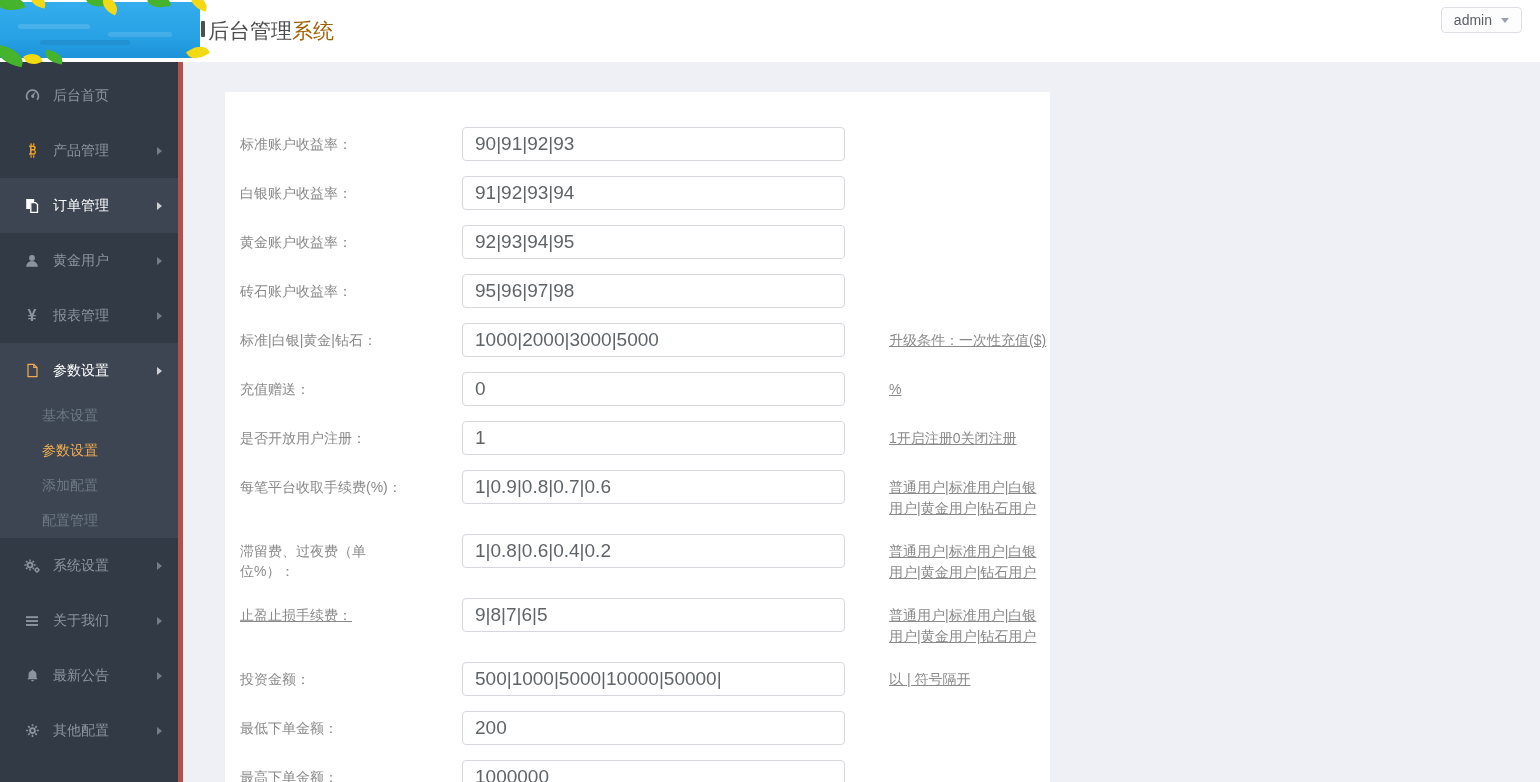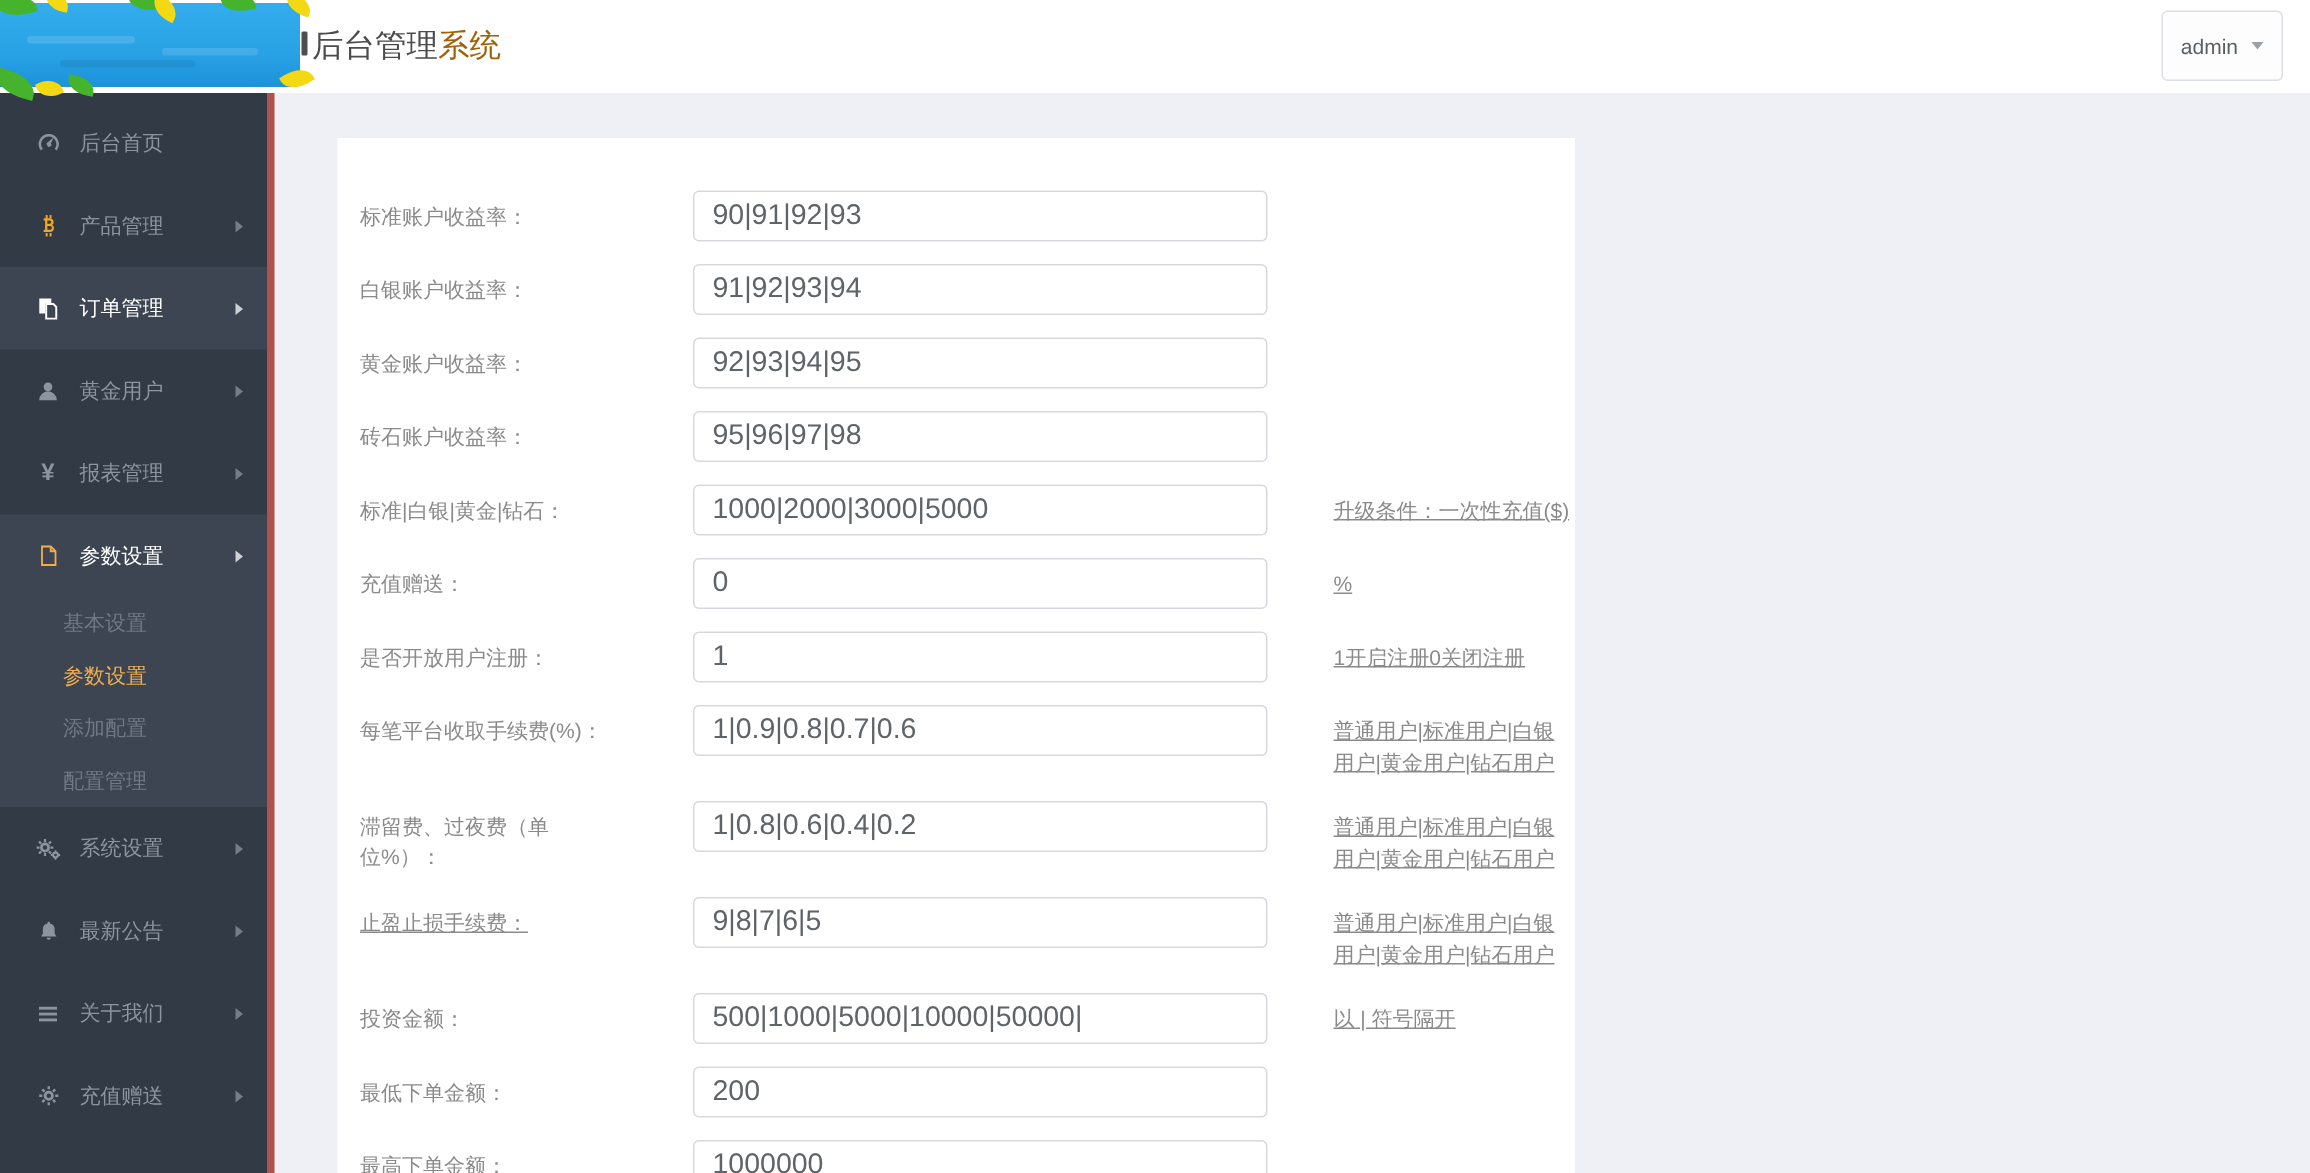--- a/index.html
+++ b/index.html
@@ -18,21 +18,21 @@
     border-radius:0 6px 6px 0;
   }
   .leaf { position:absolute; display:block; }
   .leaf.g { background:#46b32c; border-radius:0 80% 0 80%; }
   .leaf.y { background:#f3d814; border-radius:0 80% 0 80%; }
   .streak { position:absolute; border-radius:4px; }
   .title-frag { position:absolute; left:201px; top:21px; width:4px; height:16px; background:#4f4f4f; border-radius:1px; z-index:5; }
   .page-title { position:absolute; left:208px; top:0; height:62px; line-height:62px; font-size:21px; color:#4c4c4c; z-index:5; white-space:nowrap; }
   .page-title .hl { color:#a16207; }
   .admin-btn {
-    position:absolute; top:7px; right:18px; height:47px; padding:0 12px;
+    position:absolute; top:7px; right:18px; height:26px; padding:0 12px;
     background:#fdfdfd; border:1px solid #dcdfe4; border-radius:4px;
     font-family:inherit; font-size:14px; color:#5a5f66;
     display:flex; align-items:center; gap:9px; cursor:pointer;
   }
   .caret-down { width:0; height:0; border-left:4px solid transparent; border-right:4px solid transparent; border-top:5px solid #9aa0a8; }
 
   
   .sidebar { position:absolute; top:62px; left:0; bottom:0; width:178px; background:#323a45; z-index:1; }
   .red-stripe { position:absolute; top:62px; left:178px; bottom:0; width:5px; background:#b2504c; z-index:1; }
   #menu { padding-top:6px; }
@@ -182,53 +182,53 @@
                 <path d="M14 8.9v1.3M14 13.8v1.3M10.9 12h1.3M15.8 12h1.3"></path>
               </g>
             </g>
           </svg>
         </span>
     <span class="s-label">系统设置</span>
     <span class="s-arrow"></span>
   </div>
       <div class="side-item">
     <span class="s-icon">
-          <svg viewBox="0 0 16 16" width="15" height="15">
-            <path fill="currentColor" d="M8 1.6c.5 0 .9.4.9.9v.4a4.2 4.2 0 0 1 3.3 4.1v3.2l1.3 1.9H2.5l1.3-1.9V7a4.2 4.2 0 0 1 3.3-4.1v-.4c0-.5.4-.9.9-.9z"></path>
-            <path fill="currentColor" d="M6.5 12.9a1.5 1.5 0 0 0 3 0z"></path>
-          </svg>
-        </span>
-    <span class="s-label">最新公告</span>
-    <span class="s-arrow"></span>
-  </div>
-      <div class="side-item">
-    <span class="s-icon">
           <svg viewBox="0 0 16 16" width="16" height="16">
             <g fill="currentColor">
               <rect x="2" y="3.2" width="12" height="1.9"></rect>
               <rect x="2" y="7.1" width="12" height="1.9"></rect>
               <rect x="2" y="11" width="12" height="1.9"></rect>
             </g>
           </svg>
         </span>
     <span class="s-label">关于我们</span>
+    <span class="s-arrow"></span>
+  </div>
+      <div class="side-item">
+    <span class="s-icon">
+          <svg viewBox="0 0 16 16" width="15" height="15">
+            <path fill="currentColor" d="M8 1.6c.5 0 .9.4.9.9v.4a4.2 4.2 0 0 1 3.3 4.1v3.2l1.3 1.9H2.5l1.3-1.9V7a4.2 4.2 0 0 1 3.3-4.1v-.4c0-.5.4-.9.9-.9z"></path>
+            <path fill="currentColor" d="M6.5 12.9a1.5 1.5 0 0 0 3 0z"></path>
+          </svg>
+        </span>
+    <span class="s-label">最新公告</span>
     <span class="s-arrow"></span>
   </div>
       <div class="side-item">
     <span class="s-icon">
           <svg viewBox="0 0 16 16" width="15" height="15">
             <g stroke="currentColor" fill="none">
               <circle cx="8" cy="8" r="2.6" stroke-width="2"></circle>
               <g stroke-width="1.7">
                 <path d="M8 1.2v2.2M8 12.6v2.2M1.2 8h2.2M12.6 8h2.2M3.4 3.4 5 5M11 11l1.6 1.6M12.6 3.4 11 5M5 11l-1.6 1.6"></path>
               </g>
             </g>
           </svg>
         </span>
-    <span class="s-label">充值赠送</span>
+    <span class="s-label">其他配置</span>
     <span class="s-arrow"></span>
   </div>
     </nav>
 </div>
 <div class="red-stripe"></div>
 
 <div class="content">
   <div class="panel">
     <div id="form-rows">
         <div class="form-row">

